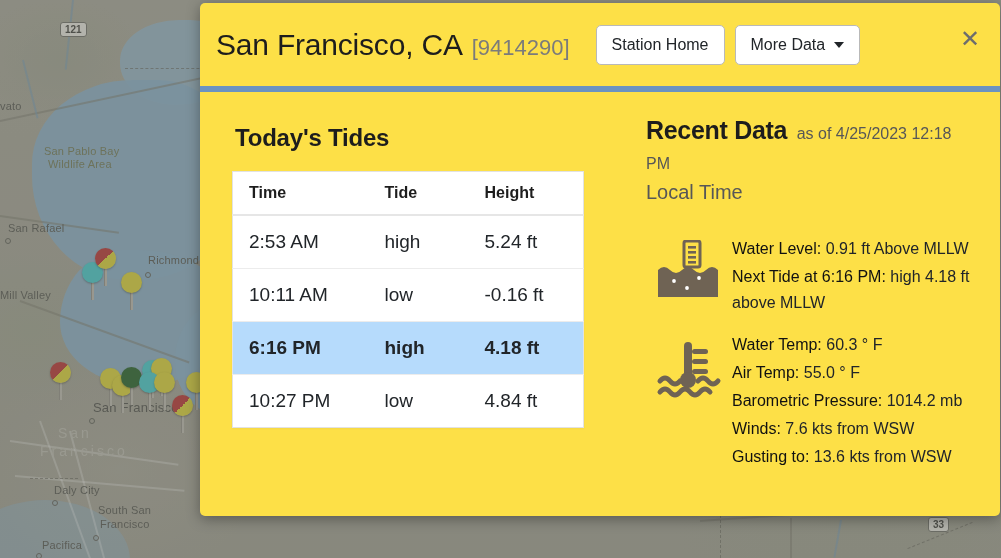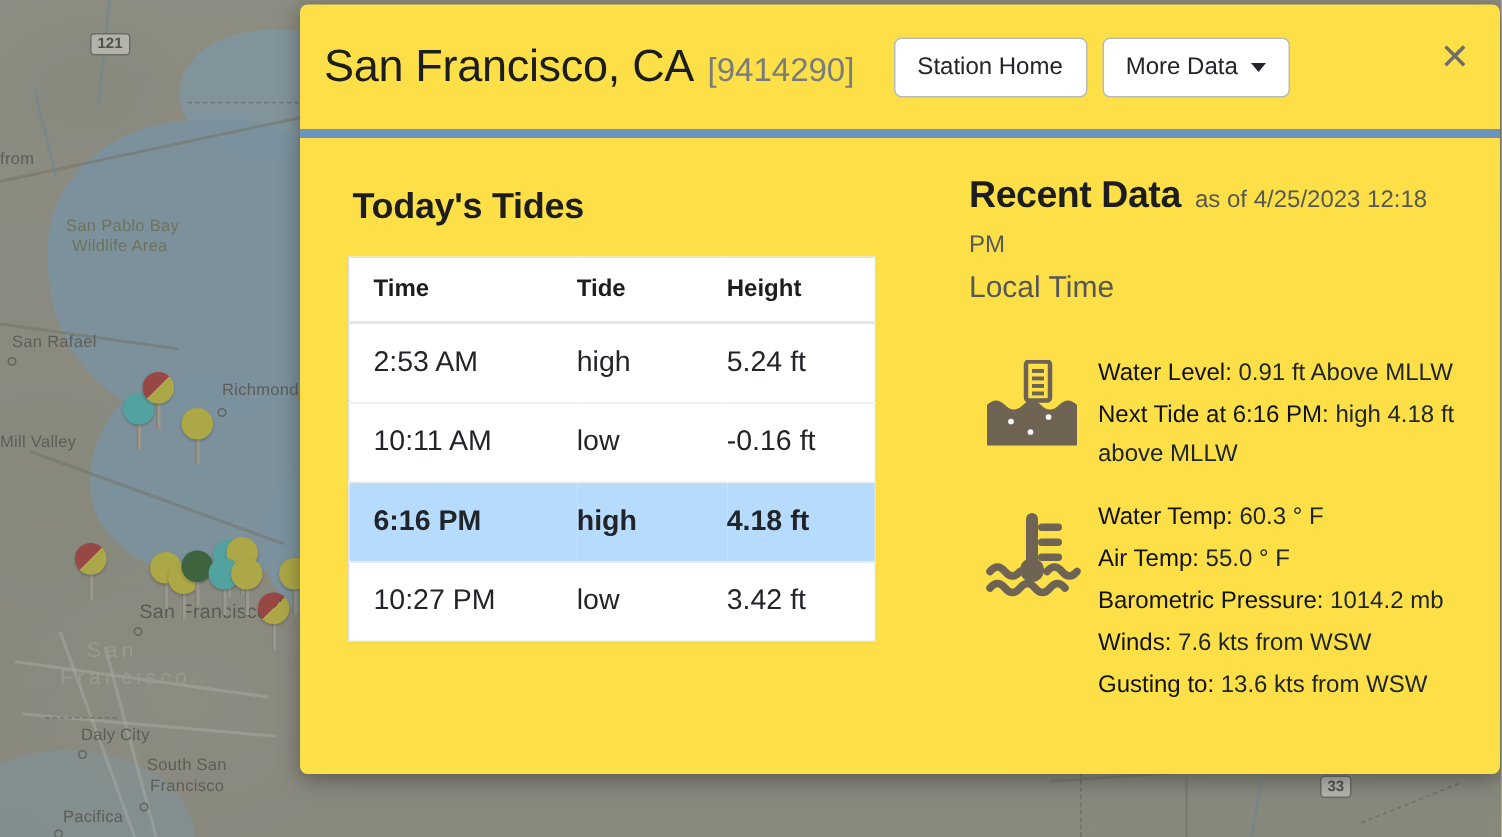--- a/index.html
+++ b/index.html
@@ -319,34 +319,34 @@
 
   <div class="citydot" style="left:5px;top:238px;"></div>
   <div class="citydot" style="left:145px;top:272px;"></div>
   <div class="citydot" style="left:89px;top:418px;"></div>
   <div class="citydot" style="left:52px;top:500px;"></div>
   <div class="citydot" style="left:93px;top:535px;"></div>
   <div class="citydot" style="left:36px;top:553px;"></div>
 
   <div id="map-labels">
       <div class="shield" style="left: 60px; top: 22px;">121</div>
-      <div class="maplabel" style="left: 0px; top: 100px;">from</div>
+      <div class="maplabel" style="left: 0px; top: 100px;">vato</div>
       <div class="maplabel park" style="left: 44px; top: 145px;">San Pablo Bay</div>
       <div class="maplabel park" style="left: 48px; top: 158px;">Wildlife Area</div>
       <div class="maplabel" style="left: 8px; top: 222px;">San Rafael</div>
       <div class="maplabel" style="left: 148px; top: 254px;">Richmond</div>
       <div class="maplabel" style="left: 0px; top: 289px;">Mill Valley</div>
       <div class="maplabel big" style="left: 93px; top: 400px;">San Francisco</div>
       <div class="maplabel faint" style="left: 58px; top: 425px;">San</div>
       <div class="maplabel faint" style="left: 40px; top: 443px;">Francisco</div>
       <div class="maplabel" style="left: 54px; top: 484px;">Daly City</div>
       <div class="maplabel" style="left: 98px; top: 504px;">South San</div>
       <div class="maplabel" style="left: 100px; top: 518px;">Francisco</div>
       <div class="maplabel" style="left: 42px; top: 539px;">Pacifica</div>
-      <div class="shield" style="left: 880px; top: 517px;">33</div>
+      <div class="shield" style="left: 928px; top: 517px;">33</div>
     </div>
   <div id="map-pins">
       <div class="pin" style="left: 82px; top: 262px;">
         <div class="stick"></div>
         <div class="head teal"></div>
       </div>
       <div class="pin" style="left: 95px; top: 248px;">
         <div class="stick"></div>
         <div class="head redyel"></div>
       </div>
@@ -443,21 +443,21 @@
               <td>-0.16 ft</td>
             </tr>
             <tr class="tide-row highlight">
               <td>6:16 PM</td>
               <td>high</td>
               <td>4.18 ft</td>
             </tr>
             <tr class="tide-row">
               <td>10:27 PM</td>
               <td>low</td>
-              <td>3.42 ft</td>
+              <td>4.84 ft</td>
             </tr>
           </tbody>
       </table>
     </div>
 
     <div id="col-right">
       <div id="recent-heading-line">
         <span id="recent-heading">Recent Data</span>
         <span id="recent-asof">as of 4/25/2023 12:18 PM</span>
       </div>

